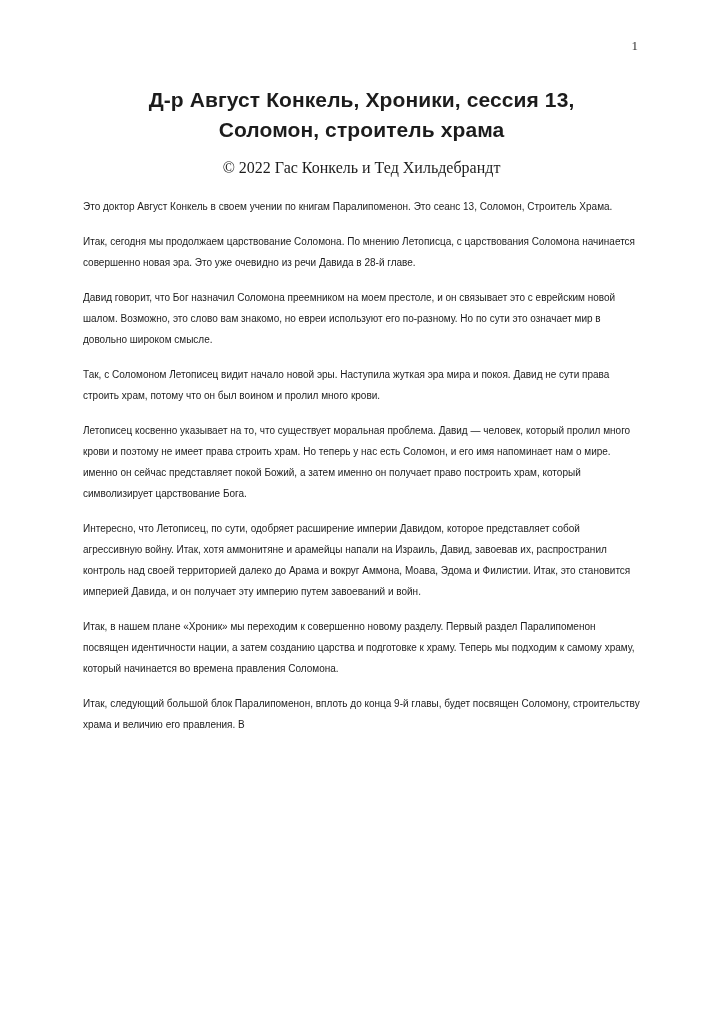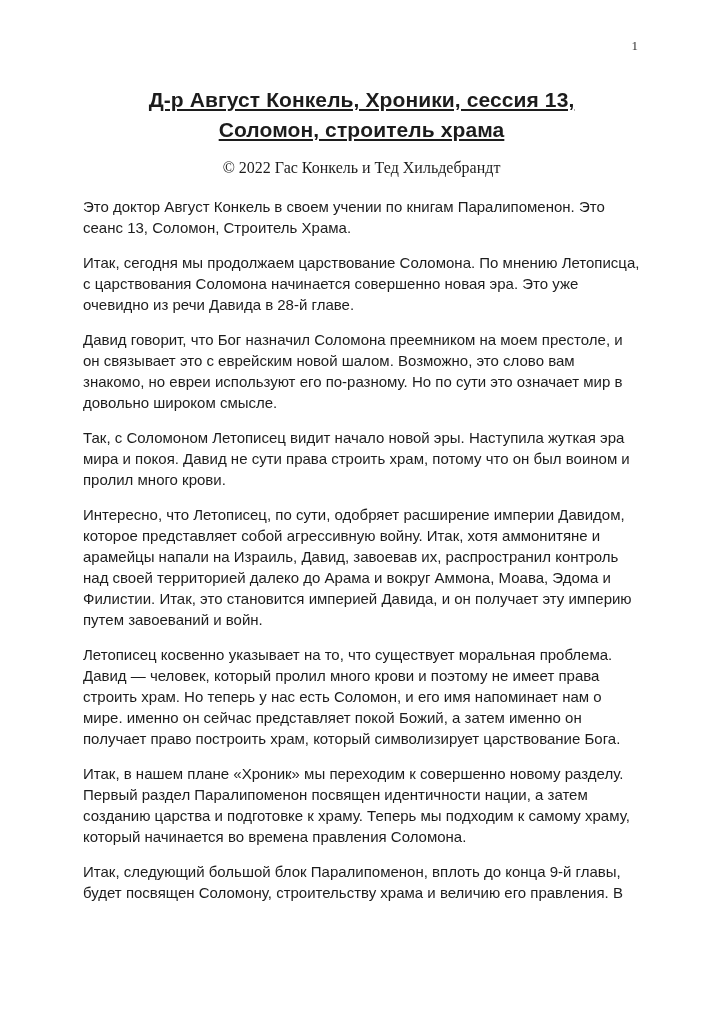--- a/index.html
+++ b/index.html
@@ -34,36 +34,35 @@
   }
   .doc-title {
     margin: 14px;
     font-family: "Liberation Sans", sans-serif;
     font-size: 21px;
     font-weight: 700;
     line-height: 30px;
     text-align: center;
     color: #1c1c1c;
     letter-spacing: 0.1px;
-    text-decoration: underline;
   }
   .doc-copyright {
     margin-top: 3px;
     font-family: "Liberation Serif", serif;
     font-size: 16px;
     text-align: center;
     color: #1c1c1c;
   }
   .doc-body {
     margin-top: 19px;
   }
   .doc-body p {
     margin: 0 0 14px 0;
     font-family: "Liberation Sans", sans-serif;
-    font-size: 15px;
+    font-size: 10px;
     line-height: 21px;
     text-align: left;
     color: #1c1c1c;
   }
 </style>
 </head>
 <body>
 
 <div class="page">
   <div class="content">
@@ -76,20 +75,20 @@
         <span>Соломон, строитель храма</span>
       </h1>
       <div class="doc-copyright">© 2022 Гас Конкель и Тед Хильдебрандт</div>
     </header>
 
     <main class="doc-body">
       <p>Это доктор Август Конкель в своем учении по книгам Паралипоменон. Это сеанс 13, Соломон, Строитель Храма.</p>
       <p>Итак, сегодня мы продолжаем царствование Соломона. По мнению Летописца, с царствования Соломона начинается совершенно новая эра. Это уже очевидно из речи Давида в 28-й главе.</p>
       <p>Давид говорит, что Бог назначил Соломона преемником на моем престоле, и он связывает это с еврейским новой шалом. Возможно, это слово вам знакомо, но евреи используют его по-разному. Но по сути это означает мир в довольно широком смысле.</p>
       <p>Так, с Соломоном Летописец видит начало новой эры. Наступила жуткая эра мира и покоя. Давид не сути права строить храм, потому что он был воином и пролил много крови.</p>
+      <p>Летописец косвенно указывает на то, что существует моральная проблема. Давид — человек, который пролил много крови и поэтому не имеет права строить храм. Но теперь у нас есть Соломон, и его имя напоминает нам о мире. именно он сейчас представляет покой Божий, а затем именно он получает право построить храм, который символизирует царствование Бога.</p>
       <p>Интересно, что Летописец, по сути, одобряет расширение империи Давидом, которое представляет собой агрессивную войну. Итак, хотя аммонитяне и арамейцы напали на Израиль, Давид, завоевав их, распространил контроль над своей территорией далеко до Арама и вокруг Аммона, Моава, Эдома и Филистии. Итак, это становится империей Давида, и он получает эту империю путем завоеваний и войн.</p>
-      <p>Летописец косвенно указывает на то, что существует моральная проблема. Давид — человек, который пролил много крови и поэтому не имеет права строить храм. Но теперь у нас есть Соломон, и его имя напоминает нам о мире. именно он сейчас представляет покой Божий, а затем именно он получает право построить храм, который символизирует царствование Бога.</p>
       <p>Итак, в нашем плане «Хроник» мы переходим к совершенно новому разделу. Первый раздел Паралипоменон посвящен идентичности нации, а затем созданию царства и подготовке к храму. Теперь мы подходим к самому храму, который начинается во времена правления Соломона.</p>
       <p>Итак, следующий большой блок Паралипоменон, вплоть до конца 9-й главы, будет посвящен Соломону, строительству храма и величию его правления. В</p>
     </main>
 
   </div>
 </div>
 
 </body></html>

